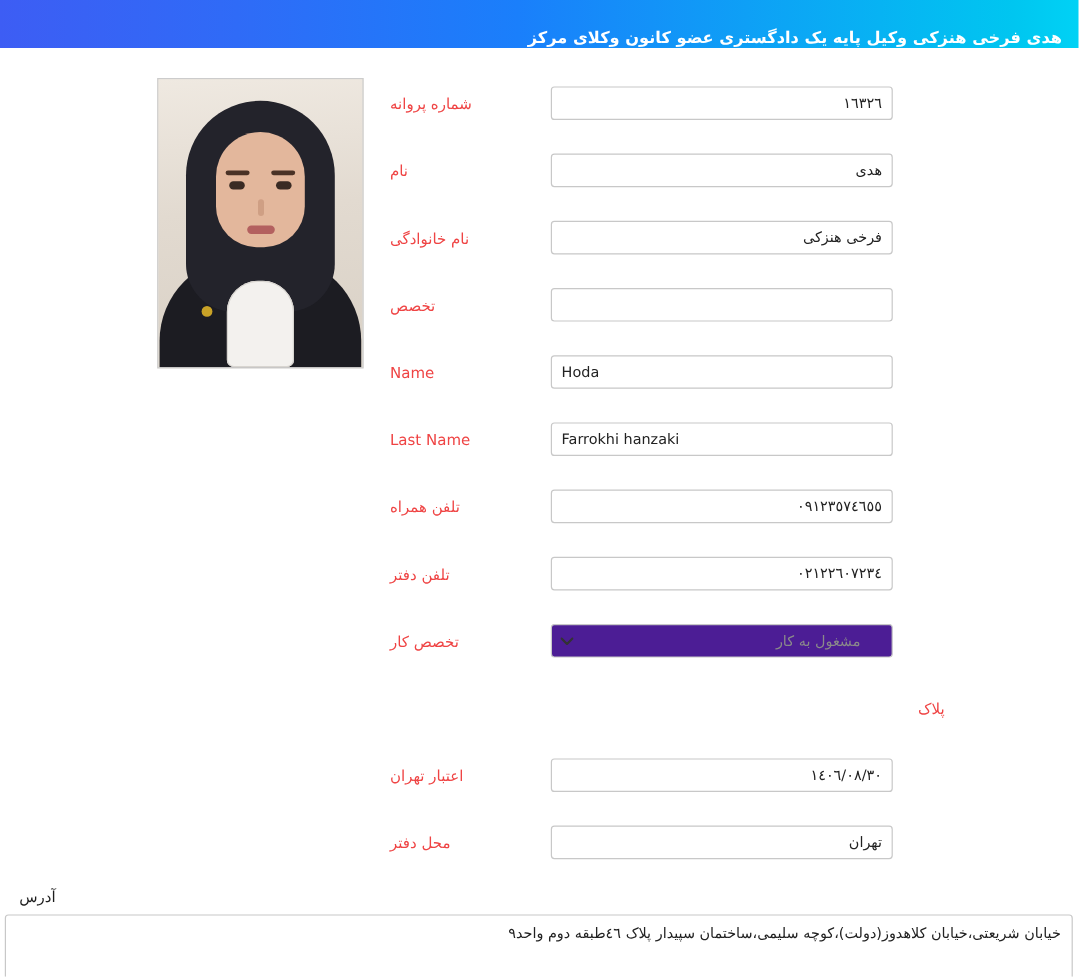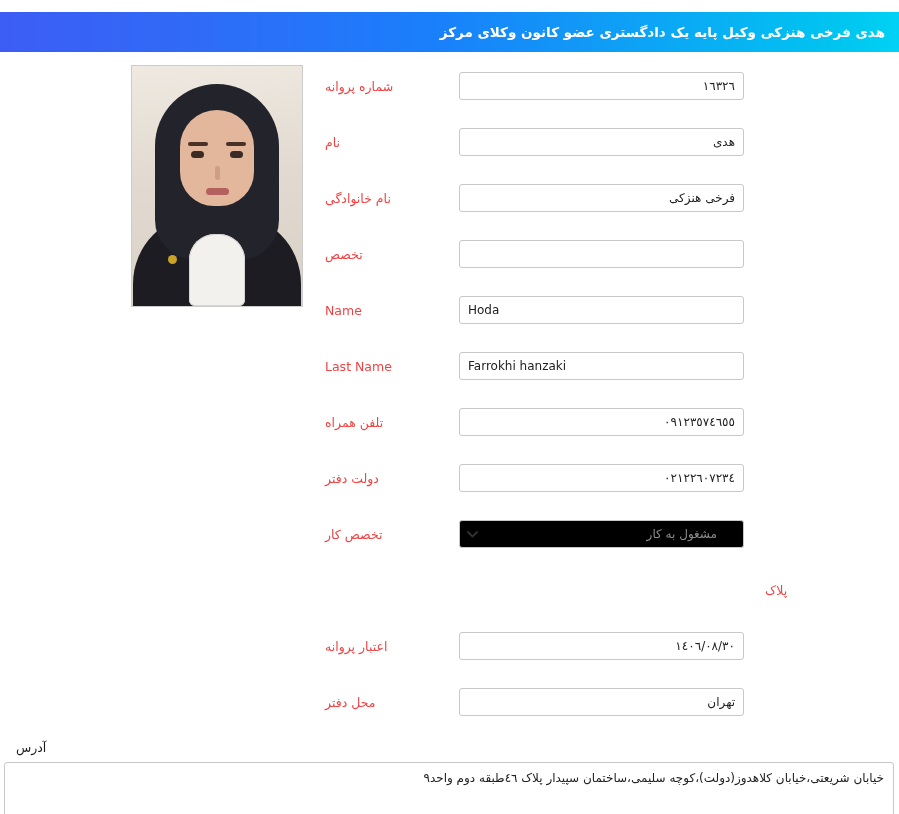--- a/index.html
+++ b/index.html
@@ -12,27 +12,27 @@
     position: relative;
     width: 899px;
     height: 814px;
     overflow: hidden;
     background: #ffffff;
   }
 
   
   .header-bar {
     position: absolute;
-    top: 12px;
+    top: 0;
     left: 0;
     width: 899px;
     height: 40px;
     background: linear-gradient(to left, #00d2f5 0%, #00c6f0 6%, #1a7ffb 52%, #2f6bf7 78%, #3d5df4 100%);
     display: flex;
-    align-items: center;
+    align-items: flex-end;
     justify-content: flex-start;
     box-sizing: border-box;
     padding: 0 14px;
   }
   .header-title {
     color: #ffffff;
     font-size: 13.5px;
     font-weight: bold;
     line-height: 1.2;
     white-space: nowrap;
@@ -203,21 +203,21 @@
     position: relative;
     width: 285px;
     height: 28px;
   }
   .select {
     width: 285px;
     height: 28px;
     box-sizing: border-box;
     border: 1px solid #c8c8c8;
     border-radius: 3px;
-    background: #000000;
+    background: #4c1d95;
     font-size: 12px;
     color: #8a8a8a;
     padding: 0 26px 0 8px;
     direction: rtl;
     text-align: right;
     line-height: 26px;
     white-space: nowrap;
     overflow: hidden;
   }
   .chev {
@@ -341,21 +341,21 @@
         <div class="field-wrap">
           <input class="input rtl" value="٠٩١٢٣٥٧٤٦٥٥" style="">
         </div>
         <div class="label">تلفن همراه</div>
       </div>
 
       <div class="row">
         <div class="field-wrap">
           <input class="input rtl" value="٠٢١٢٢٦٠٧٢٣٤" style="">
         </div>
-        <div class="label">دولت دفتر</div>
+        <div class="label">تلفن دفتر</div>
       </div>
 
       <div class="row">
         <div class="field-wrap">
           <div class="select-wrap">
             <div class="select">مشغول به کار</div>
             <div class="chev">
               <svg width="11" height="7" viewBox="0 0 11 7" aria-hidden="true">
                 <path d="M1 1 L5.5 5.6 L10 1" fill="none" stroke="#333333" stroke-width="1.8" stroke-linecap="round" stroke-linejoin="round"></path>
               </svg>
@@ -366,21 +366,21 @@
       </div>
 
       <div class="row">
         <div class="label">پلاک</div>
       </div>
 
       <div class="row">
         <div class="field-wrap">
           <input class="input rtl" value="١٤٠٦/٠٨/٣٠" style="">
         </div>
-        <div class="label">اعتبار پروانه</div>
+        <div class="label">اعتبار تهران</div>
       </div>
 
       <div class="row">
         <div class="field-wrap">
           <input class="input rtl" value="تهران" style="">
         </div>
         <div class="label">محل دفتر</div>
       </div>
 
     </div>

